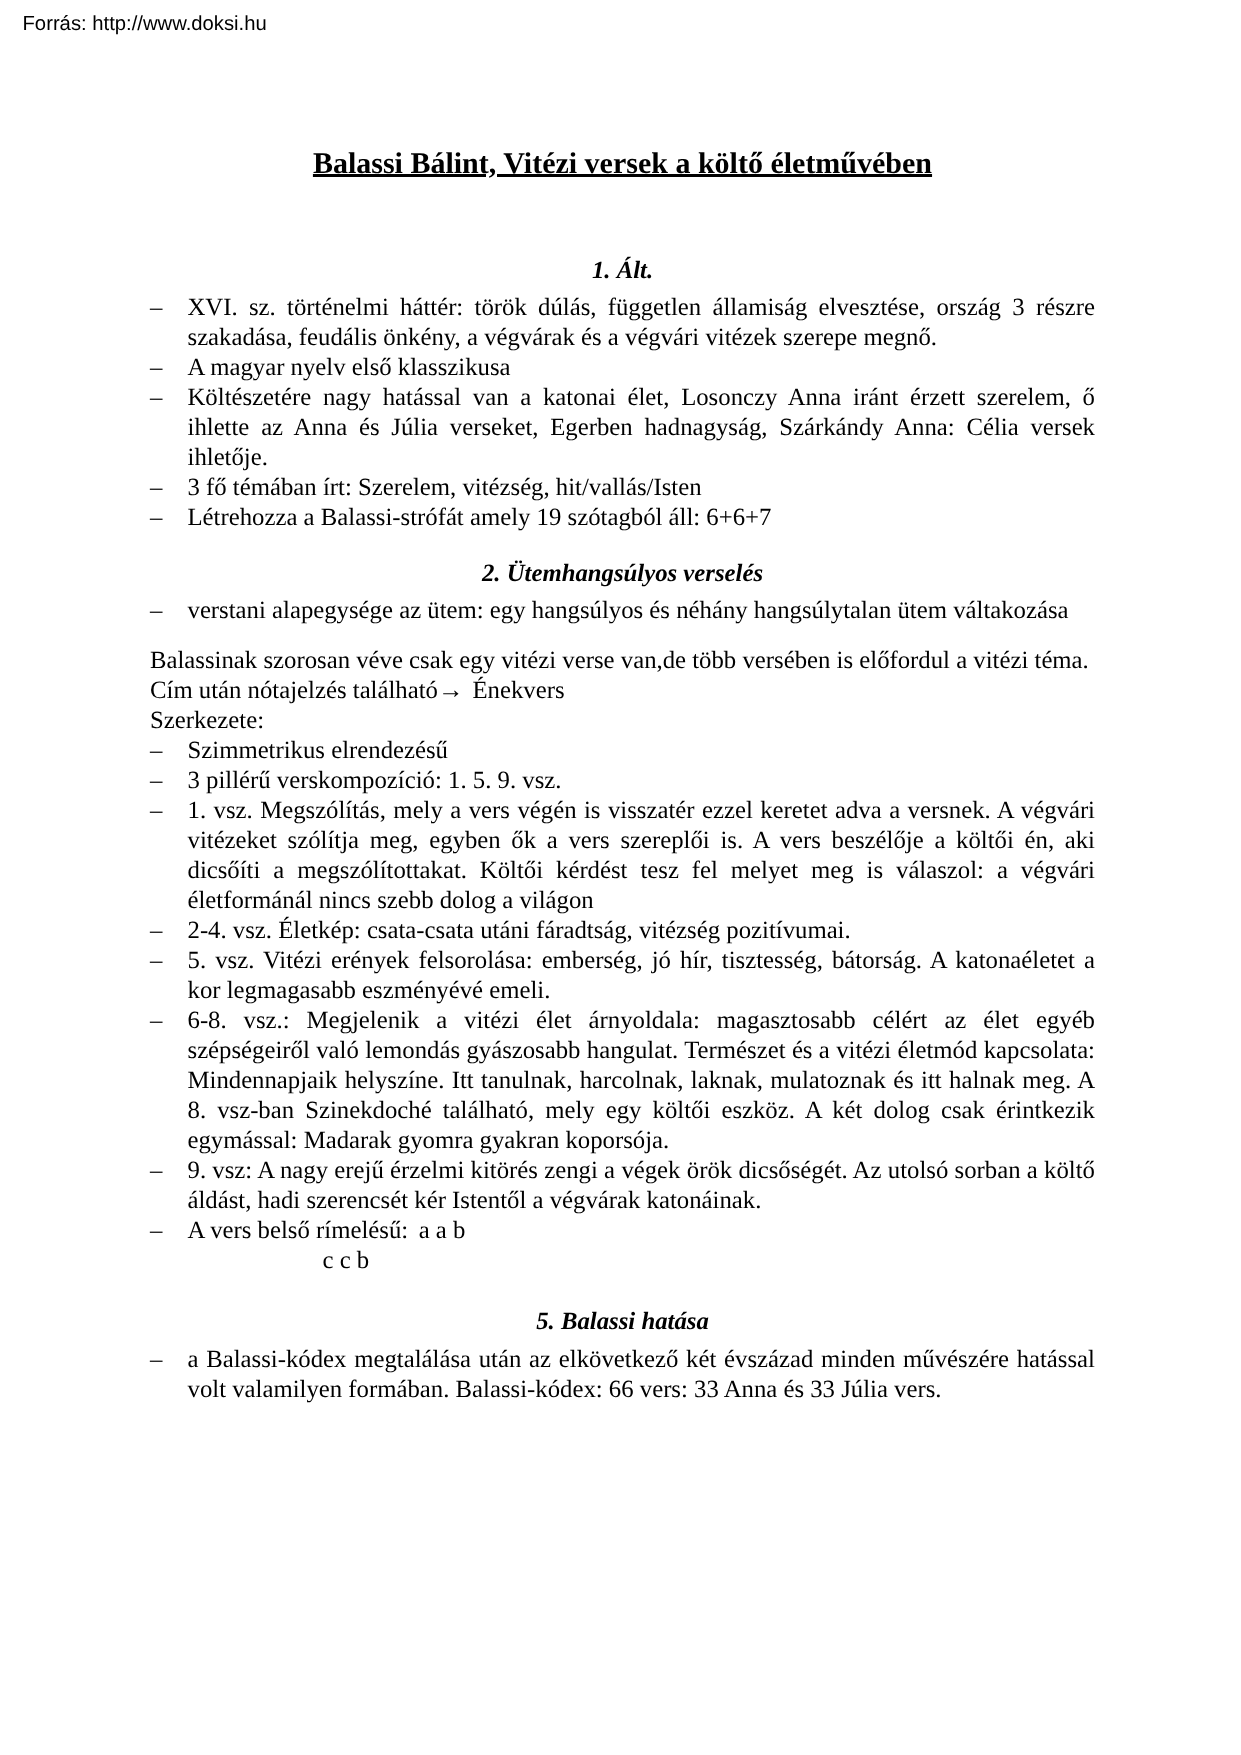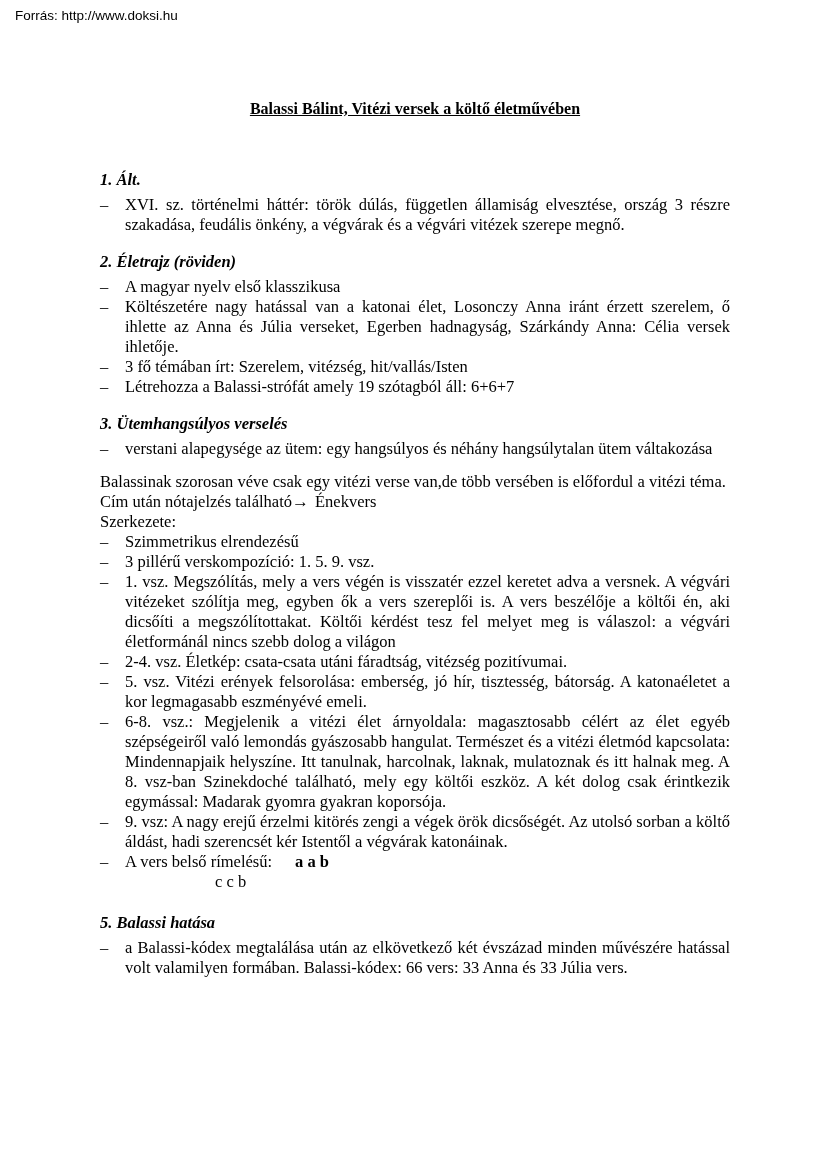--- a/index.html
+++ b/index.html
@@ -26,31 +26,32 @@
     line-height: 16px;
     text-align: right;
   }
   .content {
     padding: 0 97px 0 100px;
   }
   .title {
     margin: 0;
     padding-top: 96px;
     text-align: center;
-    font-size: 16px;
+    font-size: 20px;
     line-height: 26px;
     font-weight: bold;
     text-decoration: underline;
   }
   .heading {
     font-size: 16.5px;
     line-height: 20px;
     font-weight: bold;
     font-style: italic;
     margin: 17px 0 5px 0;
+    text-align: center;
   }
   .heading.first {
     margin-top: 48px;
   }
   .heading.spaced {
     margin-top: 21px;
   }
   .bullet {
     display: flex;
   }
@@ -69,22 +70,21 @@
   }
   .intro-line, .subtitle {
     margin: 0;
   }
   .arrow {
     font-weight: bold;
     font-size: 17px;
     margin-right: 6px;
   }
   .rhyme-first .rhyme-val {
-    margin-left: 23px;
-    font-weight: bold;
+    margin-left: 7px;
   }
   .rhyme-cont {
     margin-left: 90px;
   }
 </style>
 </head>
 <body>
 
 <div class="source">Forrás: http://www.doksi.hu</div>
 
@@ -94,41 +94,40 @@
 
   <section>
     <h2 class="heading first">1. Ált.</h2>
     <div class="bullet">
       <span class="marker">–</span>
       <div class="btext">XVI. sz. történelmi háttér: török dúlás, független államiság elvesztése, ország 3 részre szakadása, feudális önkény, a végvárak és a végvári vitézek szerepe megnő.</div>
     </div>
   </section>
 
   <section>
-    <h2 class="heading">2. Életrajz (röviden)</h2>
     <div class="bullet">
       <span class="marker">–</span>
       <div class="btext">A magyar nyelv első klasszikusa</div>
     </div>
     <div class="bullet">
       <span class="marker">–</span>
       <div class="btext">Költészetére nagy hatással van a katonai élet, Losonczy Anna iránt érzett szerelem, ő ihlette az Anna és Júlia verseket, Egerben hadnagyság, Szárkándy Anna: Célia versek ihletője.</div>
     </div>
     <div class="bullet">
       <span class="marker">–</span>
       <div class="btext">3 fő témában írt: Szerelem, vitézség, hit/vallás/Isten</div>
     </div>
     <div class="bullet">
       <span class="marker">–</span>
       <div class="btext">Létrehozza a Balassi-strófát amely 19 szótagból áll: 6+6+7</div>
     </div>
   </section>
 
   <section>
-    <h2 class="heading">3. Ütemhangsúlyos verselés</h2>
+    <h2 class="heading">2. Ütemhangsúlyos verselés</h2>
     <div class="bullet">
       <span class="marker">–</span>
       <div class="btext">verstani alapegysége az ütem: egy hangsúlyos és néhány hangsúlytalan ütem váltakozása</div>
     </div>
     <p class="para">Balassinak szorosan véve csak egy vitézi verse van,de több versében is előfordul a vitézi téma.</p>
   </section>
 
   <section>
     <div class="intro-line">
       <span>Cím után nótajelzés található</span><span class="arrow">→</span><span>Énekvers</span>

